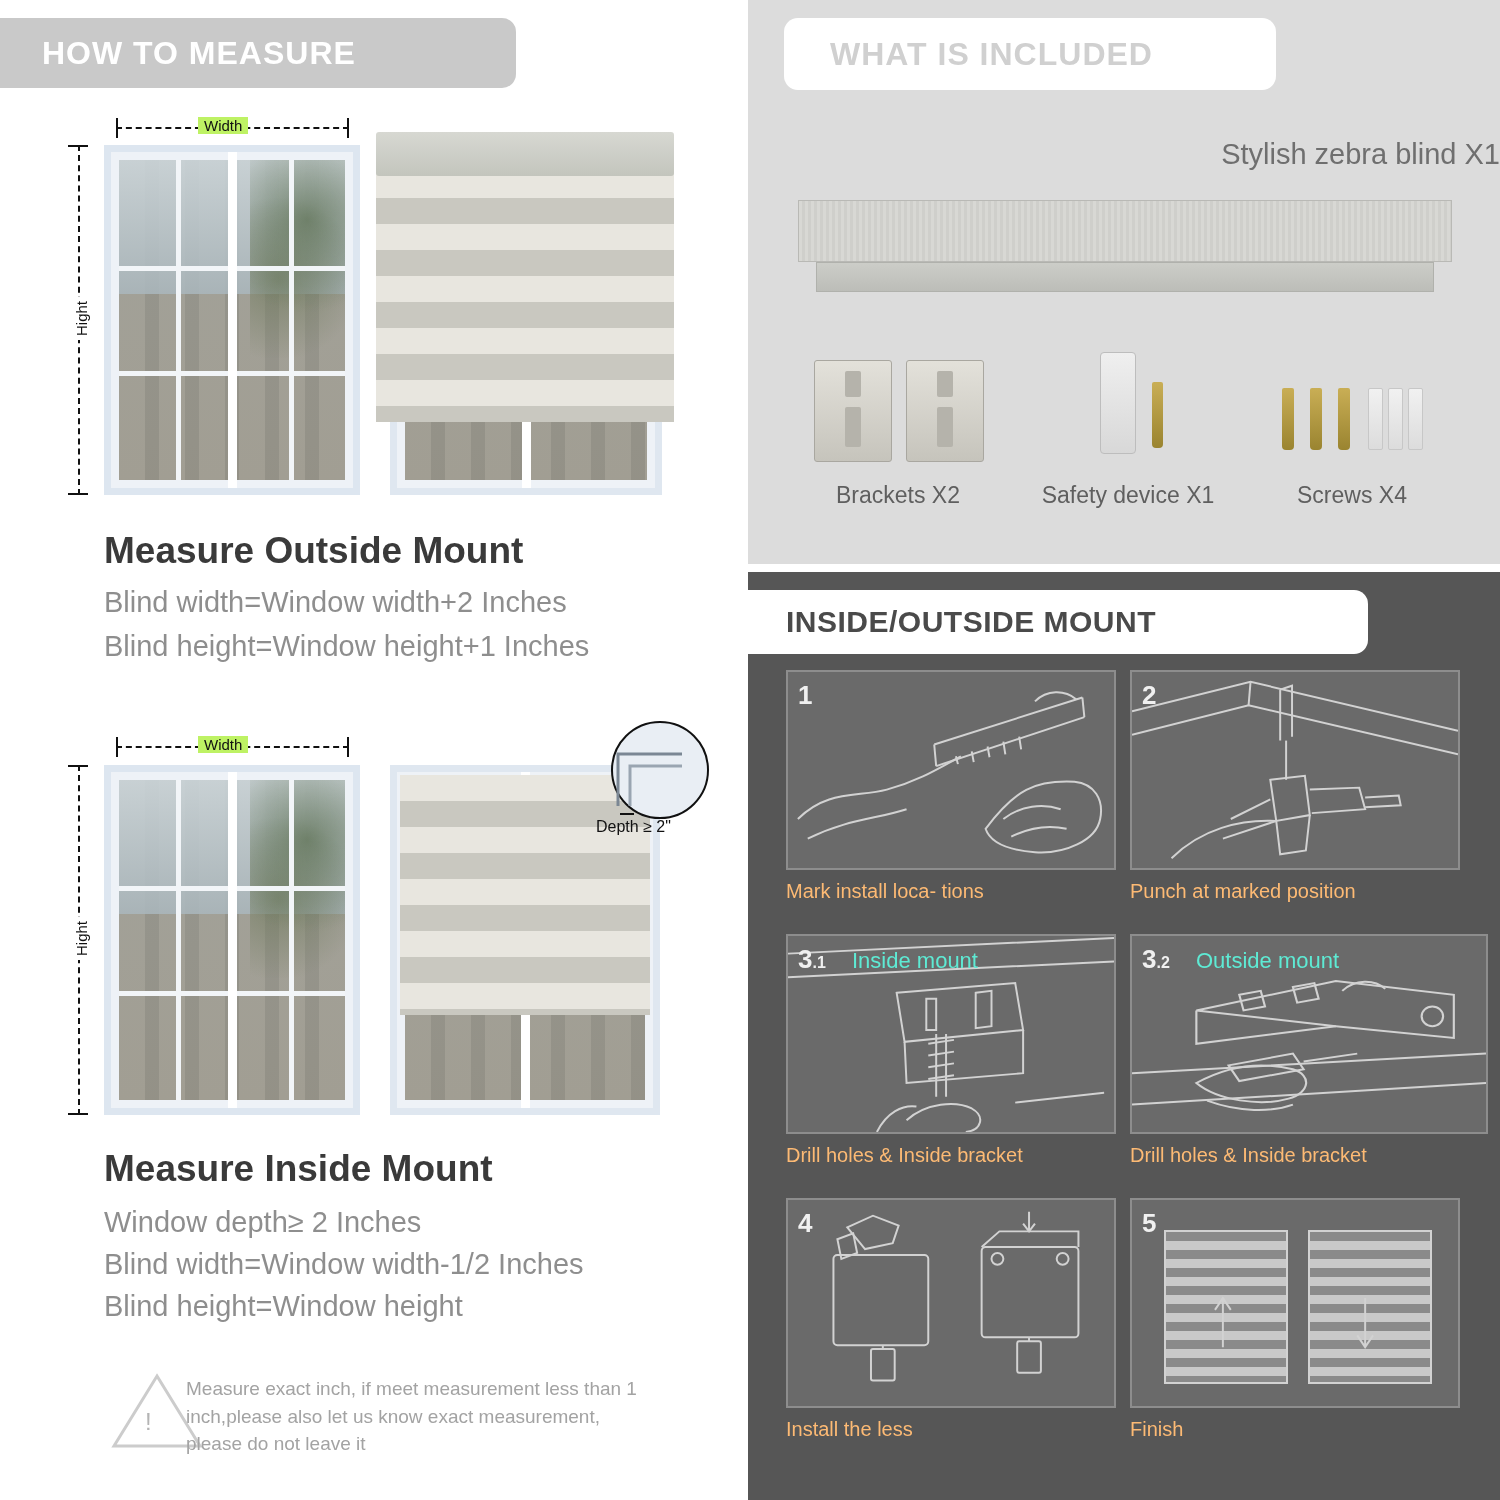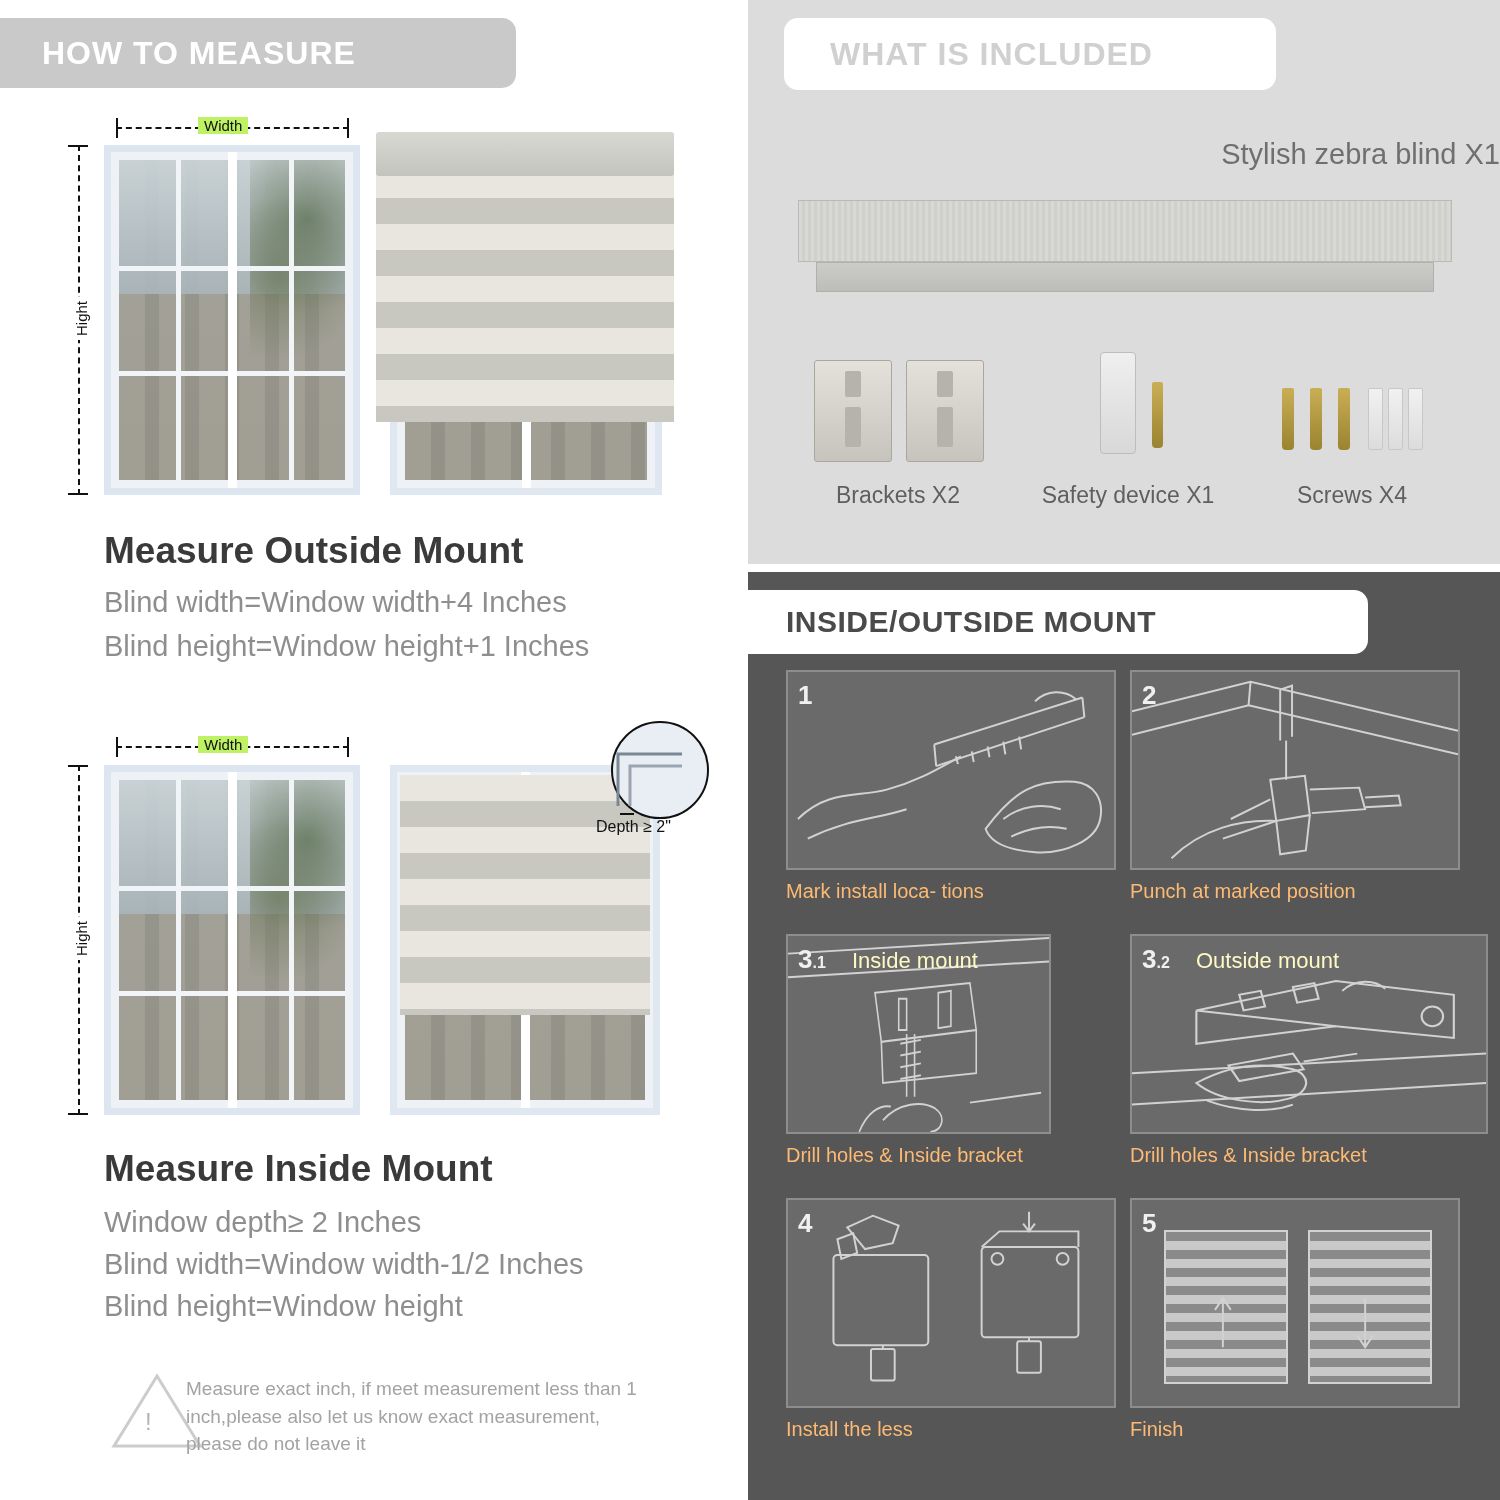--- a/index.html
+++ b/index.html
@@ -273,21 +273,21 @@
     font-size: 26px;
     font-weight: bold;
     color: #f0f0f0;
     z-index: 3;
   }
   .step-num .sm { font-size: 16px; }
   .step-inline {
     position: absolute;
     left: 64px; top: 12px;
     font-size: 22px;
-    color: #fef9c3;
+    color: #5eead4;
     z-index: 3;
   }
   .step-cap {
     position: absolute;
     left: 0;
     font-size: 20px;
     color: #fdba74;
     white-space: nowrap;
   }
   .sketch {
@@ -343,21 +343,21 @@
           <div class="sky"></div>
           <div class="foliage"></div>
         </div>
         <div class="mullion-v" style="left:50%; margin-left:-4px;"></div>
       </div>
       <div class="blind-body" style="left:0px; top:42px; width:298px; height:250px;"></div>
       <div class="blind-head" style="left:0px; top:2px; width:298px; height:44px;"></div>
     </div>
 
     <div class="heading" style="left:104px; top:530px;">Measure Outside Mount</div>
-    <div class="sub" style="left:104px; top:586px;">Blind width=Window width+4 Inches</div>
+    <div class="sub" style="left:104px; top:586px;">Blind width=Window width+2 Inches</div>
     <div class="sub" style="left:104px; top:630px;">Blind height=Window height+1 Inches</div>
 
     <div class="dim-line-h" style="left:116px; top:746px; width:233px;"></div>
     <div class="tick-v" style="left:116px; top:737px; height:20px;"></div>
     <div class="tick-v" style="left:347px; top:737px; height:20px;"></div>
     <div class="dim-label" style="left:198px; top:736px;">Width</div>
 
     <div class="dim-line-v" style="left:78px; top:765px; height:350px;"></div>
     <div class="tick-h" style="left:68px; top:765px; width:20px;"></div>
     <div class="tick-h" style="left:68px; top:1113px; width:20px;"></div>
@@ -481,21 +481,21 @@
           <path d="M180 120 L230 118 L236 140 L182 144"></path>
           <path d="M236 128 L270 126 L272 136 L236 138"></path>
           <path d="M100 150 L140 130 M92 170 L146 152"></path>
           <path d="M40 190 C70 160, 110 150, 146 152"></path>
         </svg>
         <div class="step-num">2</div>
       </div>
       <div class="step-cap" style="top:210px;">Punch at  marked position</div>
     </div>
 
-    <div class="step" style="left:38px; top:362px; width:265px; height:240px;">
+    <div class="step" style="left:38px; top:362px; width:330px; height:240px;">
       <div class="step-img" style="height:200px;">
         <svg class="sketch" viewBox="0 0 330 200" preserveAspectRatio="none">
           <path d="M0 18 L330 2 M0 42 L330 26"></path>
           <path d="M110 58 L230 48 L238 96 L118 108 Z"></path>
           <path d="M118 108 L120 150 L238 140 L238 96"></path>
           <path d="M140 64 L150 64 L150 96 L140 96 Z"></path>
           <path d="M190 58 L206 56 L206 92 L190 94 Z"></path>
           <path d="M150 100 L150 164 M160 100 L160 164"></path>
           <path d="M142 110 L168 106 M142 122 L168 118 M142 134 L168 130 M142 146 L168 142"></path>
           <path d="M120 188 C140 170, 170 168, 186 176 C200 184, 196 198, 180 200"></path>

